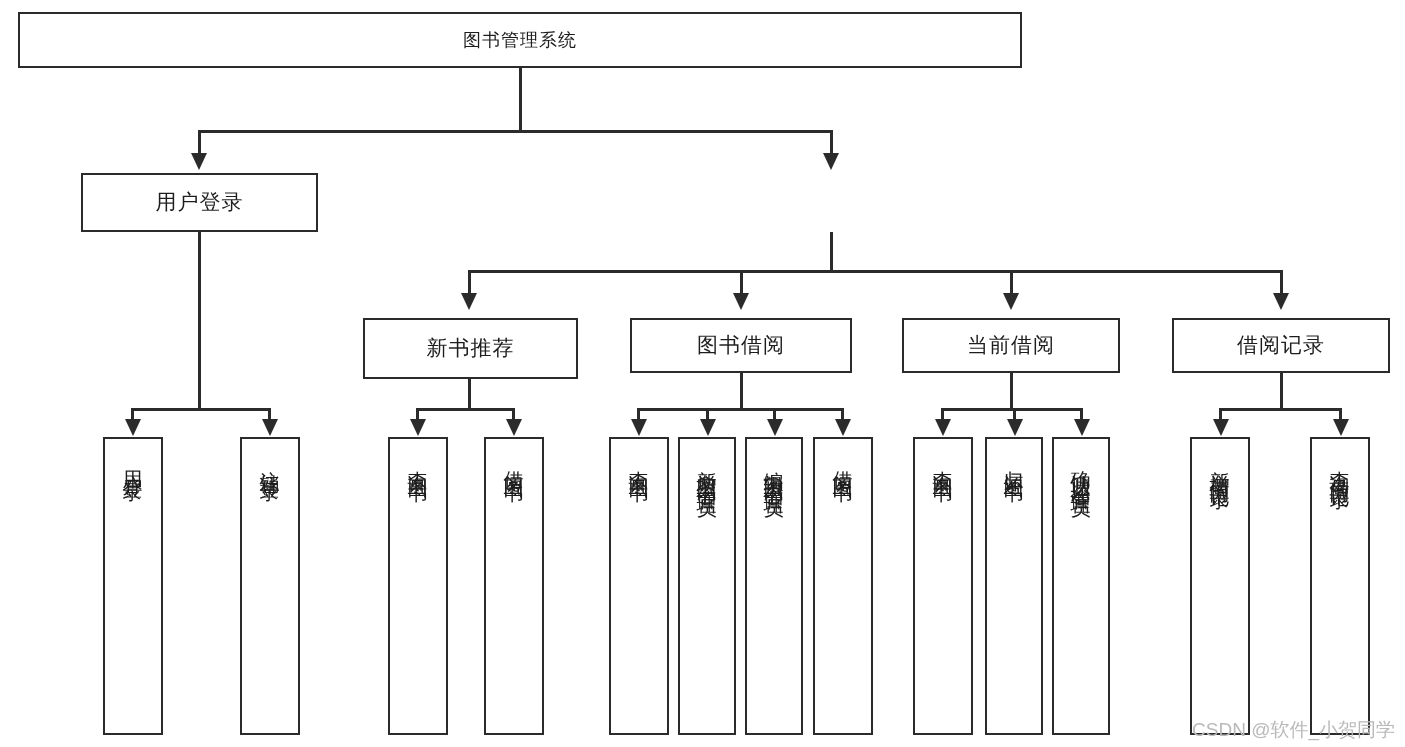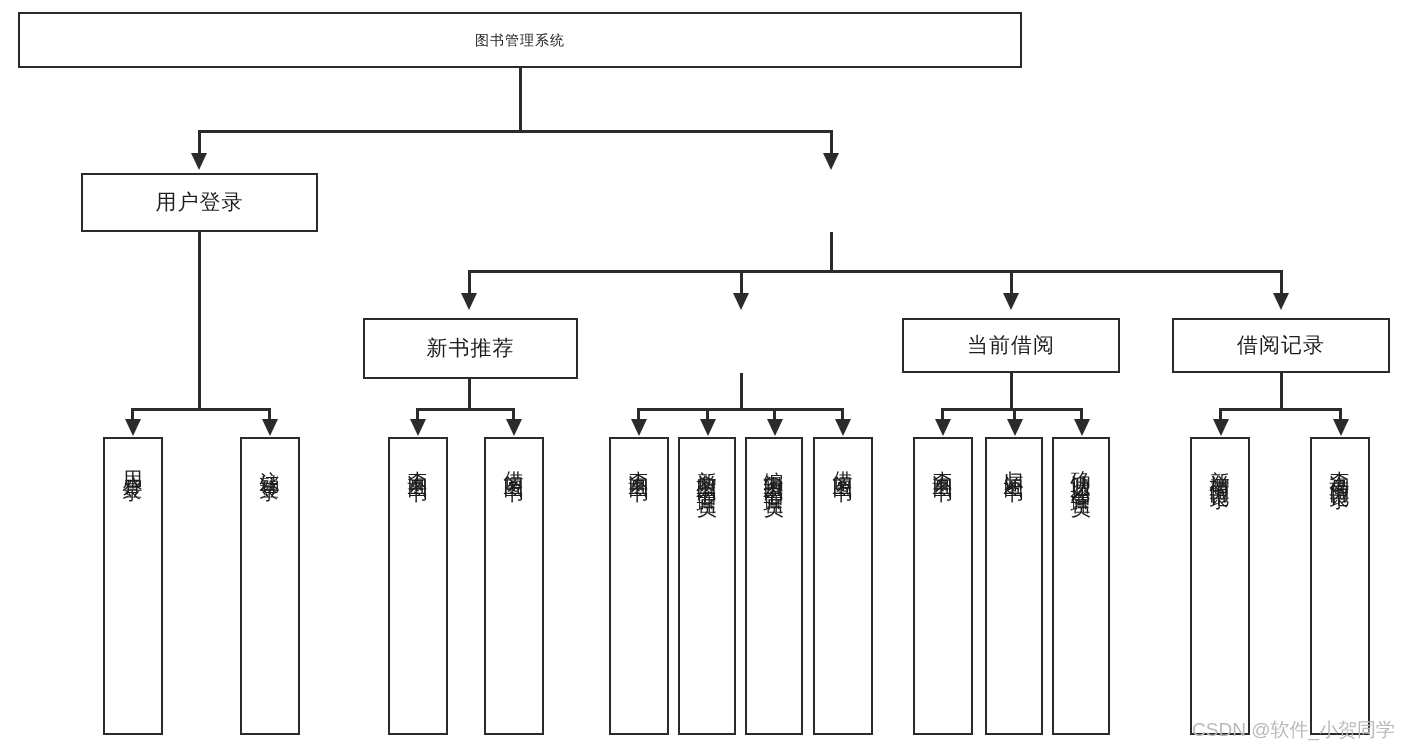--- a/index.html
+++ b/index.html
@@ -26,21 +26,21 @@
     z-index:3;
   }
   .node .lbl{
     font-size:21px;
     color:#1d1d1d;
     letter-spacing:1px;
     line-height:1.15;
     white-space:nowrap;
     text-align:center;
   }
-  .node.root .lbl{font-size:14px;}
+  .node.root .lbl{font-size:18px;}
   
   .node.leaf{
     align-items:flex-start;
     justify-content:center;
     padding-top:16px;
   }
   .node.leaf .lbl{
     writing-mode:vertical-rl;
     text-orientation:upright;
     font-size:20px;
@@ -114,20 +114,23 @@
   <div class="seg v" style="left:740px;top:270px;height:25px;"></div>
   <div class="arrow" style="left:733px;top:293px;"></div>
   <div class="seg v" style="left:1010px;top:270px;height:25px;"></div>
   <div class="arrow" style="left:1003px;top:293px;"></div>
   <div class="seg v" style="left:1280px;top:270px;height:25px;"></div>
   <div class="arrow" style="left:1273px;top:293px;"></div>
 
   <div class="node" style="left:363px;top:318px;width:215px;height:61px;">
     <span class="lbl">新书推荐</span>
   </div>
+  <div class="node" style="left:630px;top:318px;width:222px;height:55px;">
+    <span class="lbl">图书借阅</span>
+  </div>
   <div class="node" style="left:902px;top:318px;width:218px;height:55px;align-items:center;">
     <span class="lbl">当前借阅</span>
   </div>
   <div class="node" style="left:1172px;top:318px;width:218px;height:55px;">
     <span class="lbl">借阅记录</span>
   </div>
 
   <div class="seg v" style="left:468px;top:373px;height:37px;"></div>
   <div class="seg h" style="left:416px;top:408px;width:98px;"></div>
   <div class="seg v" style="left:416px;top:408px;height:13px;"></div>

